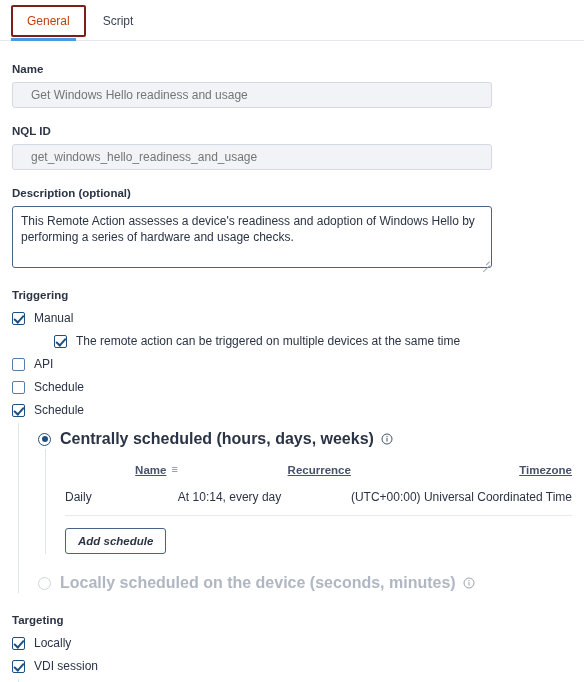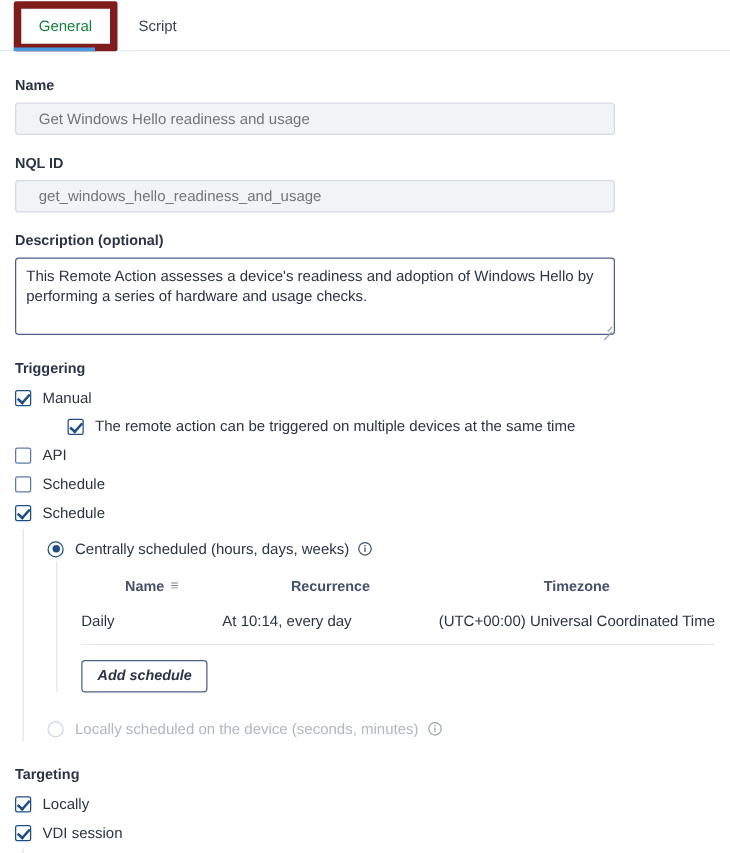--- a/index.html
+++ b/index.html
@@ -45,22 +45,22 @@
     color: #3c4556;
     padding: 6px 14px;
     box-sizing: border-box;
     cursor: pointer;
     background: transparent;
     border: 1px solid transparent;
     border-radius: 2px;
     line-height: 16px;
   }
   .tab.active {
-    border: 6px solid #7f1d1d;
-    color: #15803d;
+    border: 2px solid #7f1d1d;
+    color: #c2410c;
   }
   .tab-active-bar {
     position: absolute;
     left: 11px;
     bottom: 0;
     width: 65px;
     height: 3px;
     background: #4a9ae0;
     z-index: 3;
   }
@@ -198,24 +198,25 @@
     top: 2.5px;
     width: 6px;
     height: 6px;
     border-radius: 50%;
     background: #1e4f82;
   }
   .radio.disabled {
     border-color: #cfd4dd;
   }
   .radio-label {
-    font-size: 12px;
+    font-size: 16px;
     color: #2b3445;
     margin-left: 9px;
     line-height: 16px;
+    font-weight: bold;
   }
   .radio-label.disabled { color: #b0b7c3; }
   .ico {
     display: inline-flex;
     align-items: center;
     margin-left: 7px;
     vertical-align: middle;
   }
 
   
@@ -231,26 +232,27 @@
     padding-left: 19px;
   }
 
   
   .sched-table {
     width: 100%;
     border-collapse: collapse;
     margin-top: 8px;
   }
   .sched-table th {
-    text-align: center;
+    text-align: right;
     font-size: 11.5px;
     font-weight: bold;
     color: #46526b;
     padding: 4px 0 10px 0;
     white-space: nowrap;
+    text-decoration: underline;
   }
   .sched-table td {
     font-size: 12px;
     color: #2b3445;
     padding: 4px 0 11px 0;
     border-bottom: 1px solid #e6e9ef;
     white-space: nowrap;
   }
   .col-name { width: 140px; }
   .col-rec  { width: 200px; }

